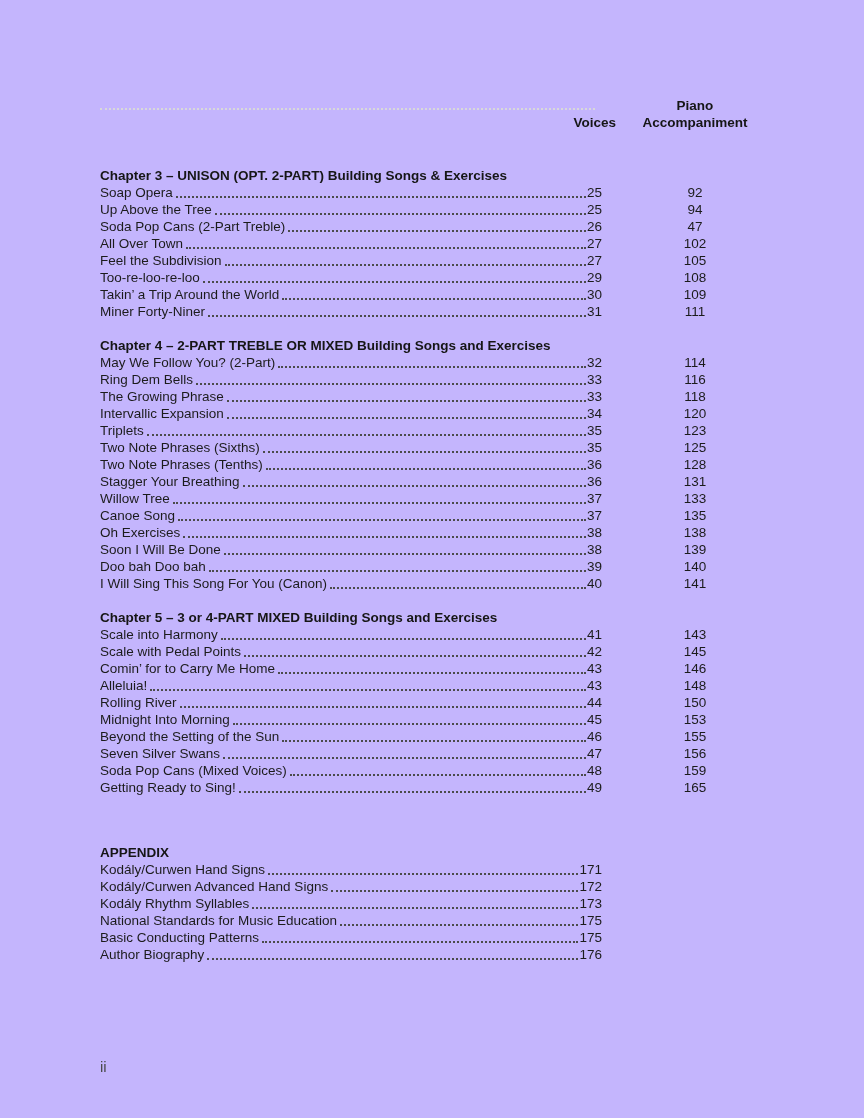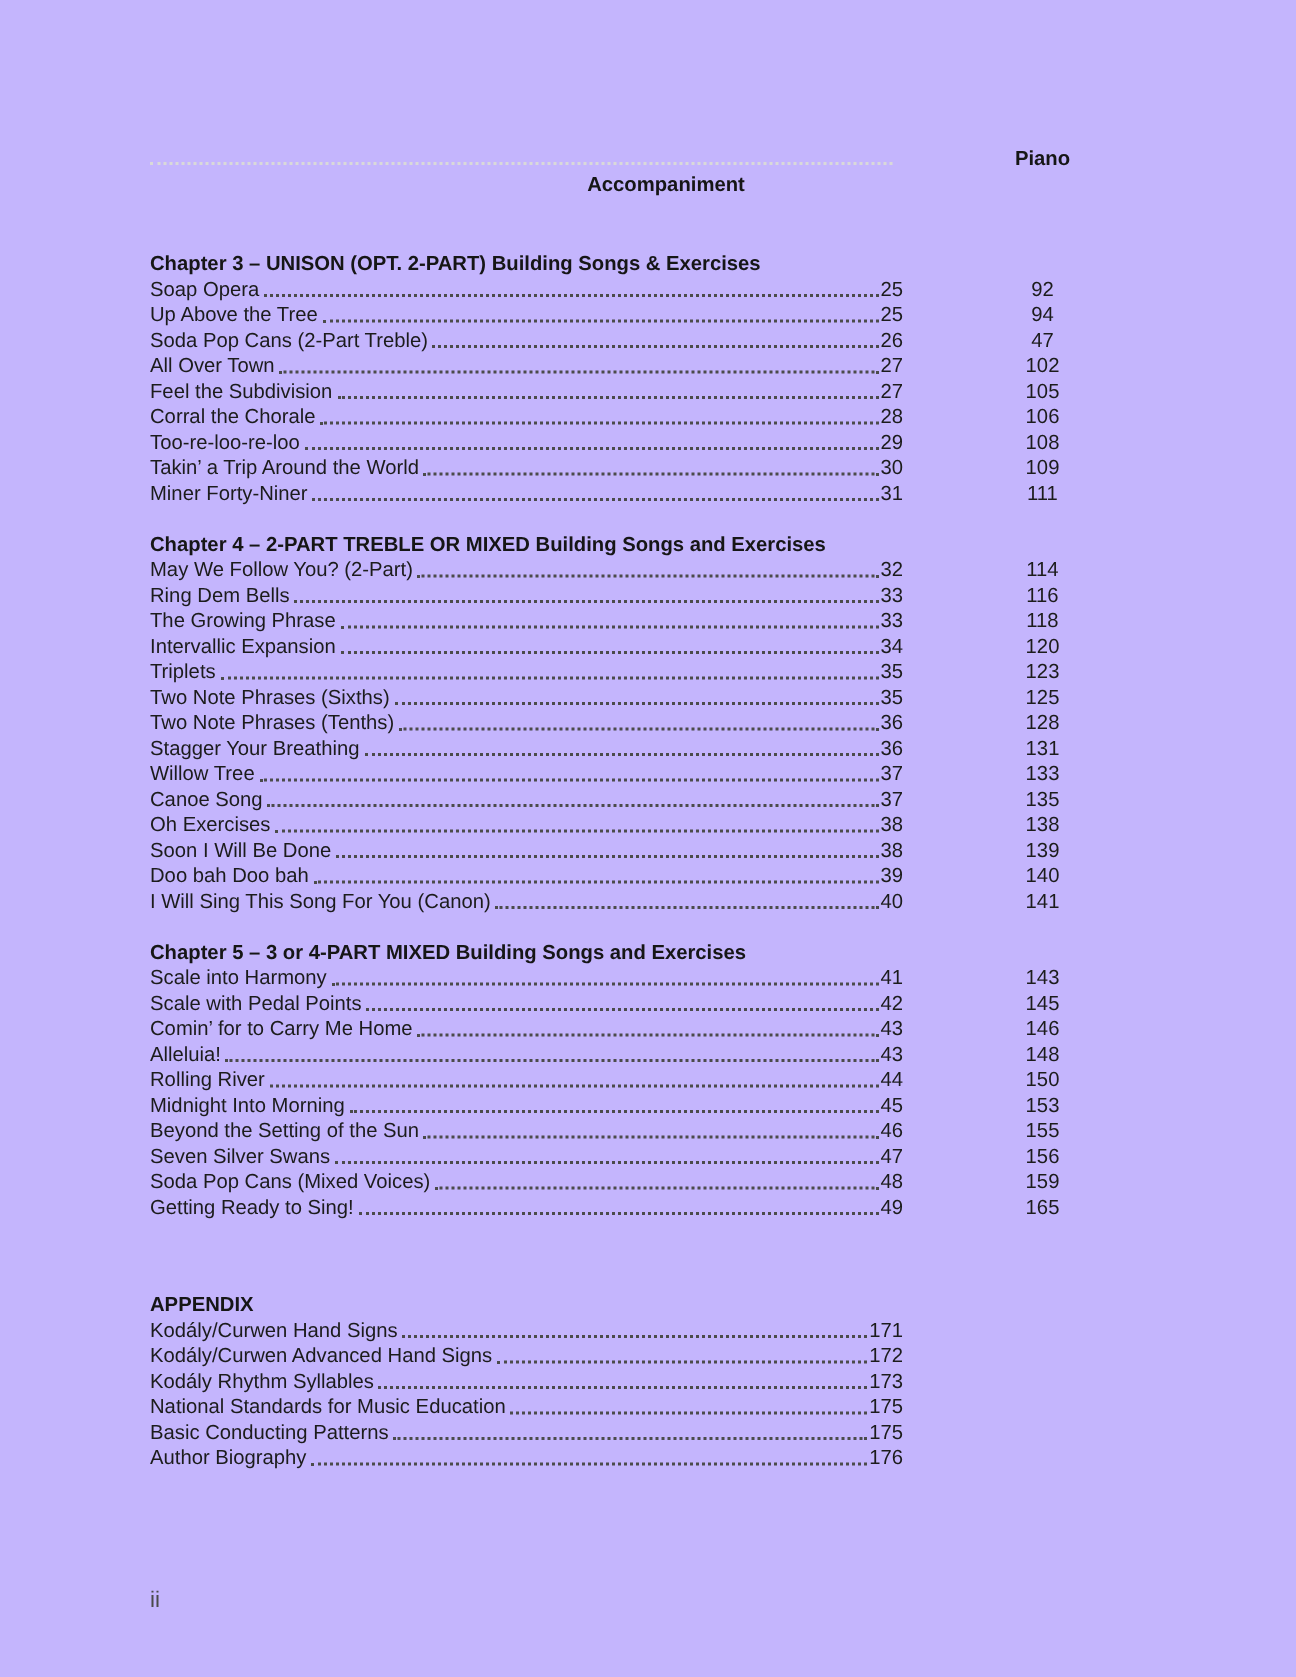--- a/index.html
+++ b/index.html
@@ -67,20 +67,21 @@
 
 <div class="page">
   <div class="toc">
 
     <div class="toc-header">
       <div class="hdr-row">
         <span class="faint-leader"></span>
         <span class="piano-col hdr">Piano</span>
       </div>
       <div class="hdr-row">
+        <span class="voices-hdr hdr">Voices</span>
         <span class="piano-col hdr">Accompaniment</span>
       </div>
     </div>
 
     <div id="sections">
         <div class="section">
           <div class="heading">Chapter 3 – UNISON (OPT. 2-PART) Building Songs &amp; Exercises</div>
           <div class="row">
             <span class="main">
               <span class="title">Soap Opera</span>
@@ -113,28 +114,20 @@
             </span>
             <span class="pnum">102</span>
           </div>
           <div class="row">
             <span class="main">
               <span class="title">Feel the Subdivision</span>
               <span class="dots"></span>
               <span class="vnum">27</span>
             </span>
             <span class="pnum">105</span>
-          </div>
-          <div class="row">
-            <span class="main">
-              <span class="title">Corral the Chorale</span>
-              <span class="dots"></span>
-              <span class="vnum">28</span>
-            </span>
-            <span class="pnum">106</span>
           </div>
           <div class="row">
             <span class="main">
               <span class="title">Too-re-loo-re-loo</span>
               <span class="dots"></span>
               <span class="vnum">29</span>
             </span>
             <span class="pnum">108</span>
           </div>
           <div class="row">

